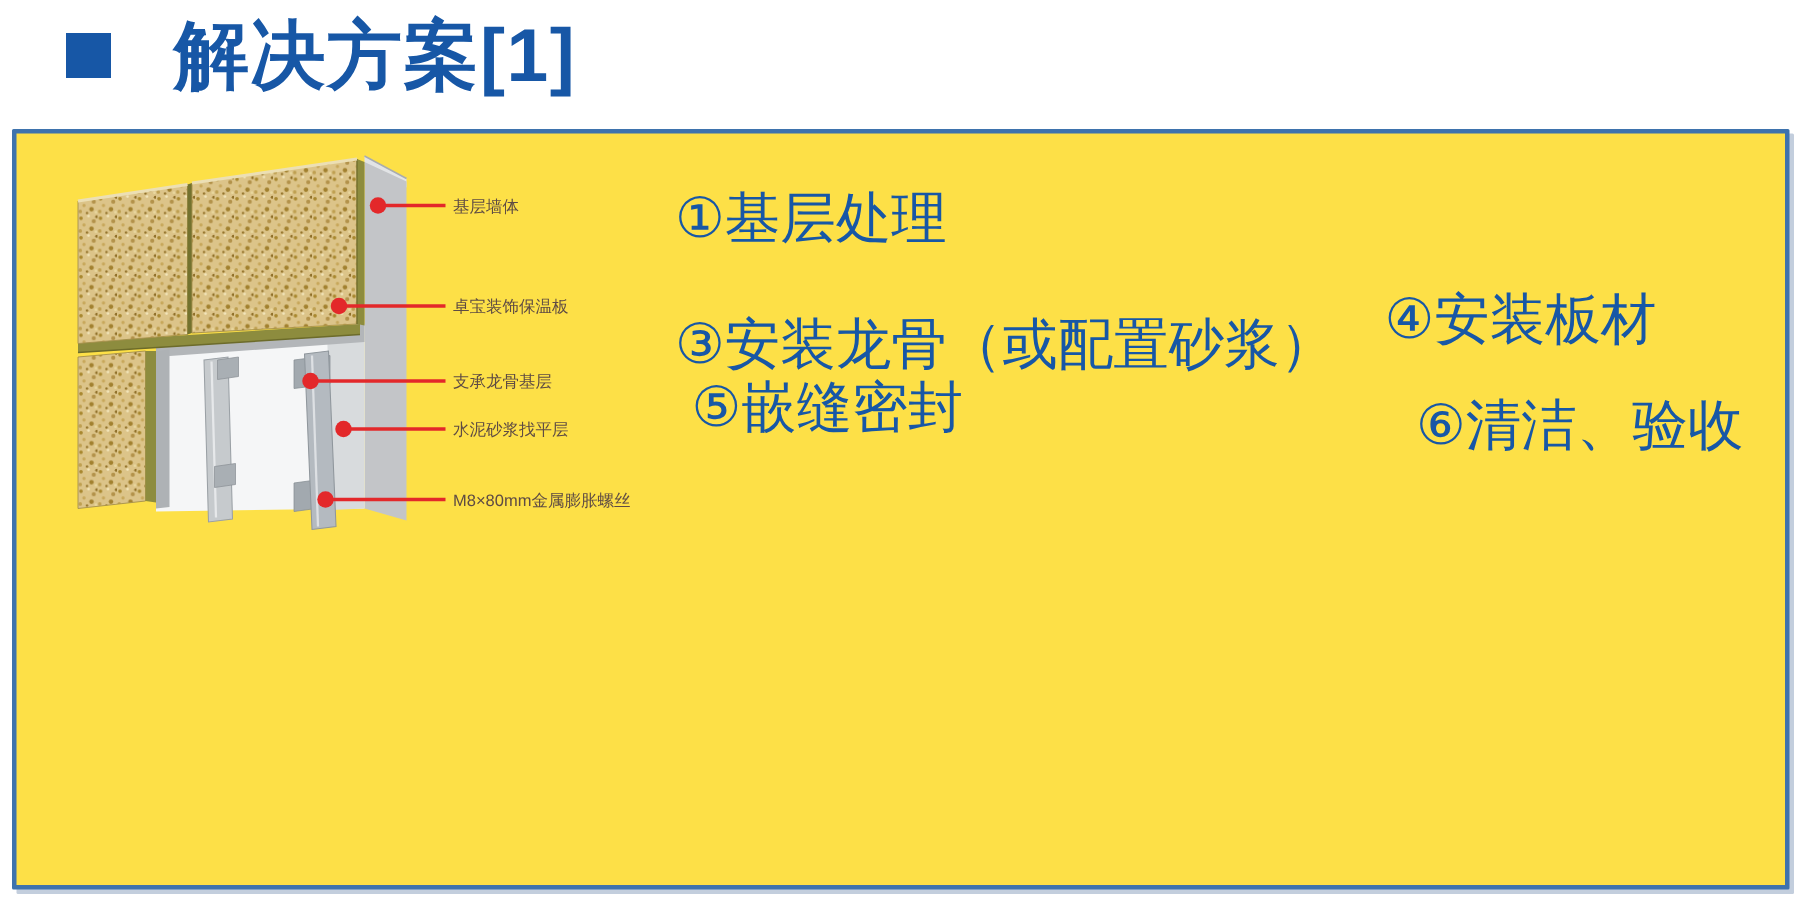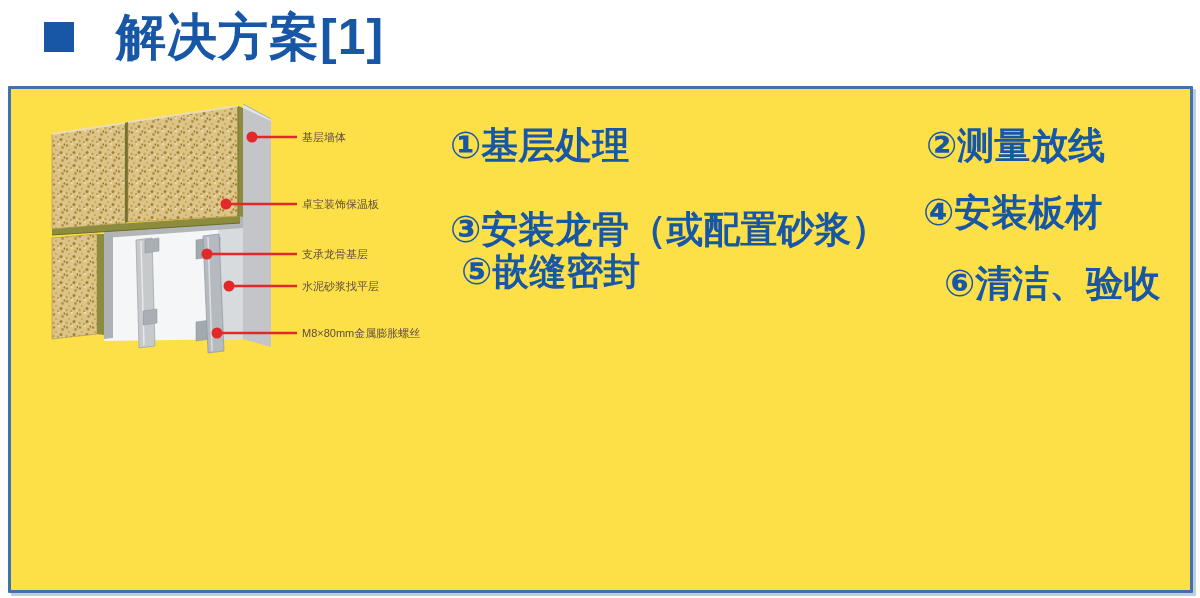--- a/index.html
+++ b/index.html
@@ -23,21 +23,21 @@
   .content-box{position:absolute;left:8px;top:86px;width:1185px;height:507px;background:#fde047;
                border:3px solid var(--box-border);box-shadow:3px 3px 0 #c3cedd;border-radius:1px;}
 
   
   .diagram{position:absolute;left:25px;top:9px;}
   .co-dot{fill:var(--callout-red);}
   .co-line{stroke:var(--callout-red);stroke-width:2.4;}
   .co-label{fill:var(--label-text);font-size:11px;font-family:"Liberation Sans",sans-serif;}
 
   
-  .step{position:absolute;font-size:37px;font-weight:700;color:var(--accent-blue);
+  .step{position:absolute;font-size:37px;font-weight:400;color:var(--accent-blue);
         line-height:1.05;white-space:nowrap;}
   .step.s1{left:439px;top:38px;}
   .step.s2{left:915px;top:38px;}
   .step.s3{left:439px;top:122px;}
   .step.s4{left:912px;top:105px;}
   .step.s5{left:439px;top:164px;margin-left:11px;}
   .step.s6{left:933px;top:176px;}
 
   
   .details{position:absolute;left:22px;top:268px;width:1150px;}
@@ -138,21 +138,20 @@
         <text class="co-label" x="302" y="290">水泥砂浆找平层</text>
       </g>
       <g>
         <line class="co-line" x1="217" y1="333" x2="297" y2="333"></line>
         <circle class="co-dot" cx="217" cy="333" r="5.5"></circle>
         <text class="co-label" x="302" y="337">M8×80mm金属膨胀螺丝</text>
       </g>
     </svg>
 
     <div class="step s1">①基层处理</div>
-    <div class="step s2">②测量放线</div>
     <div class="step s3">③安装龙骨（或配置砂浆）</div>
     <div class="step s4">④安装板材</div>
     <div class="step s5">⑤嵌缝密封</div>
     <div class="step s6">⑥清洁、验收</div>
 
 
   </div>
 </div>
 
 </body></html>

